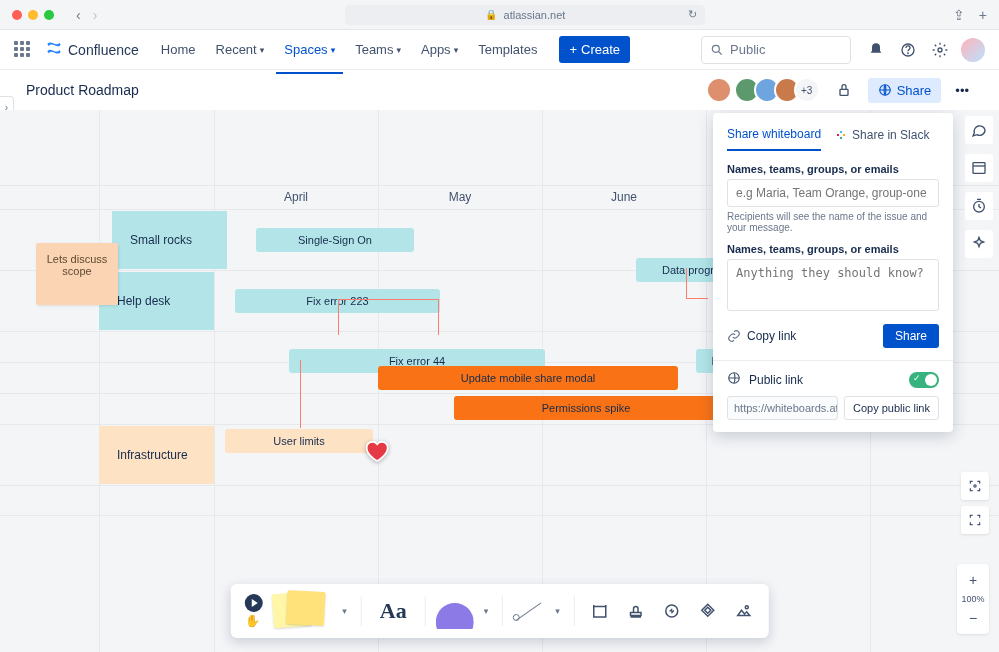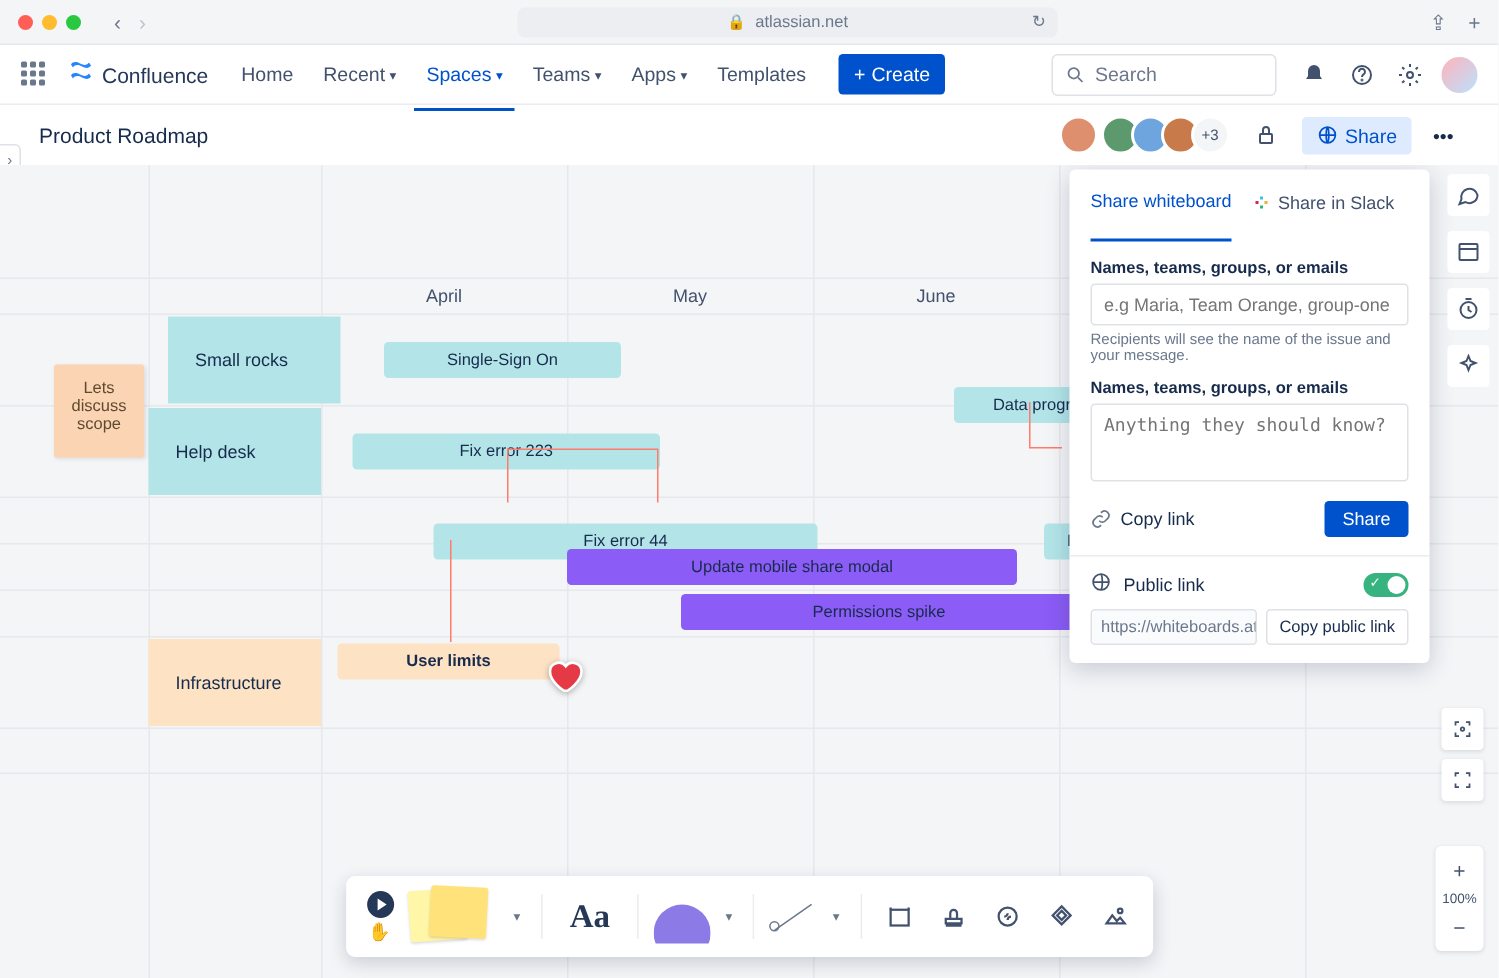--- a/index.html
+++ b/index.html
@@ -57,32 +57,32 @@
 .canvas { position: absolute; top: 110px; left: 0; right: 0; bottom: 0; background: #f4f5f7; overflow: hidden; }
 .grid-line-v { position: absolute; top: 0; bottom: 0; width: 1px; background: #e6e8eb; }
 .grid-line-h { position: absolute; left: 0; right: 0; height: 1px; background: #e6e8eb; }
 .month-label { position: absolute; top: 80px; font-size: 12px; color: #42526e; transform: translateX(-50%); }
 .row-head { position: absolute; height: 58px; display: flex; align-items: center; padding-left: 18px; font-size: 12px; color: #172b4d; }
 .row-head.teal { background: #b3e5e8; }
 .row-head.purple { background: #d7d0f0; }
 .row-head.peach { background: #fde2c4; }
 .task { position: absolute; height: 24px; border-radius: 3px; display: flex; align-items: center; justify-content: center; font-size: 11px; color: #172b4d; padding: 0 8px; white-space: nowrap; }
 .task.teal { background: #b3e5e8; margin-top: 14px; }
-.task.purple { background: #8b5cf6; }
-.task.peach { background: #fde2c4; font-weight: bold; }
-.sticky { position: absolute; width: 60px; height: 62px; background: #fbd4b4; border-radius: 2px; padding: 10px 8px; font-size: 11px; color: #5e4a2e; text-align: center; box-shadow: 1px 1px 3px rgba(0,0,0,0.1); }
+.task.purple { background: #f97316; }
+.task.peach { background: #fde2c4; }
+.sticky { position: absolute; width: 82px; height: 62px; background: #fbd4b4; border-radius: 2px; padding: 10px 8px; font-size: 11px; color: #5e4a2e; text-align: center; box-shadow: 1px 1px 3px rgba(0,0,0,0.1); }
 .connector { position: absolute; border: 1px solid #ff7b6b; }
 .heart { position: absolute; width: 28px; height: 28px; }
 .heart svg { filter: drop-shadow(0 1px 2px rgba(0,0,0,0.3)); }
 .squiggle { position: absolute; }
 
 
 .share-panel { position: absolute; top: 3px; right: 46px; width: 240px; background: #fff; border-radius: 4px; box-shadow: 0 4px 16px rgba(9,30,66,0.2); padding: 14px 14px 12px; }
 .share-tabs { display: flex; gap: 14px; font-size: 12px; margin-bottom: 12px; }
-.share-tab { cursor: pointer; display: flex; align-items: center; gap: 5px; color: #42526e; padding-bottom: 18px; }
+.share-tab { cursor: pointer; display: flex; align-items: center; gap: 5px; color: #42526e; padding-bottom: 8px; }
 .share-tab.active { color: #0052cc; border-bottom: 2px solid #0052cc; }
 .slack-icon { width: 12px; height: 12px; }
 .field-label { font-size: 11px; font-weight: 600; color: #172b4d; margin-bottom: 4px; }
 .text-input { width: 100%; border: 1px solid #dfe1e6; border-radius: 3px; padding: 6px 8px; font-size: 12px; color: #6b778c; margin-bottom: 4px; }
 .hint { font-size: 10px; color: #6b778c; margin-bottom: 10px; }
 .textarea { width: 100%; height: 52px; border: 1px solid #dfe1e6; border-radius: 3px; padding: 6px 8px; font-size: 12px; color: #6b778c; resize: none; margin-bottom: 10px; }
 .row-flex { display: flex; align-items: center; justify-content: space-between; margin-bottom: 12px; }
 .copy-link { display: flex; align-items: center; gap: 6px; font-size: 12px; color: #172b4d; cursor: pointer; }
 .share-send { background: #0052cc; color: #fff; border: none; border-radius: 3px; padding: 5px 12px; font-size: 12px; cursor: pointer; }
 .divider { height: 1px; background: #ebecf0; margin: 0 -14px 10px; }
@@ -202,21 +202,21 @@
   <button class="create-btn">
     <span>+</span>
     <span>Create</span>
   </button>
   <div class="nav-spacer"></div>
   <div class="search-box">
     <svg viewBox="0 0 24 24" fill="none" stroke="#6b778c" stroke-width="2">
         <circle cx="10" cy="10" r="6"></circle>
         <line x1="15" y1="15" x2="20" y2="20"></line>
       </svg>
-    <span>Search</span>
+    <span>Public</span>
   </div>
   <div class="nav-icons">
     <div class="ic">
         <svg width="16" height="16" viewBox="0 0 24 24" fill="#42526e">
           <path d="M12 2a6 6 0 016 6v5l2 3H4l2-3V8a6 6 0 016-6z"></path>
         </svg>
       </div>
     <div class="ic">
         <svg width="16" height="16" viewBox="0 0 24 24" fill="none" stroke="#42526e" stroke-width="2">
           <circle cx="12" cy="12" r="9"></circle>

